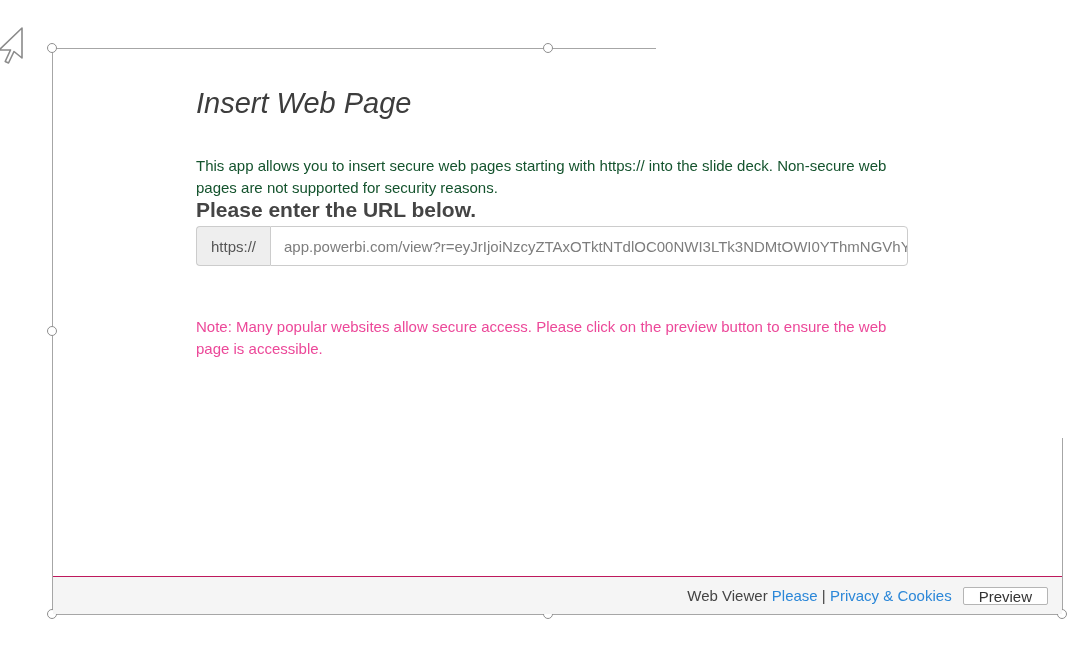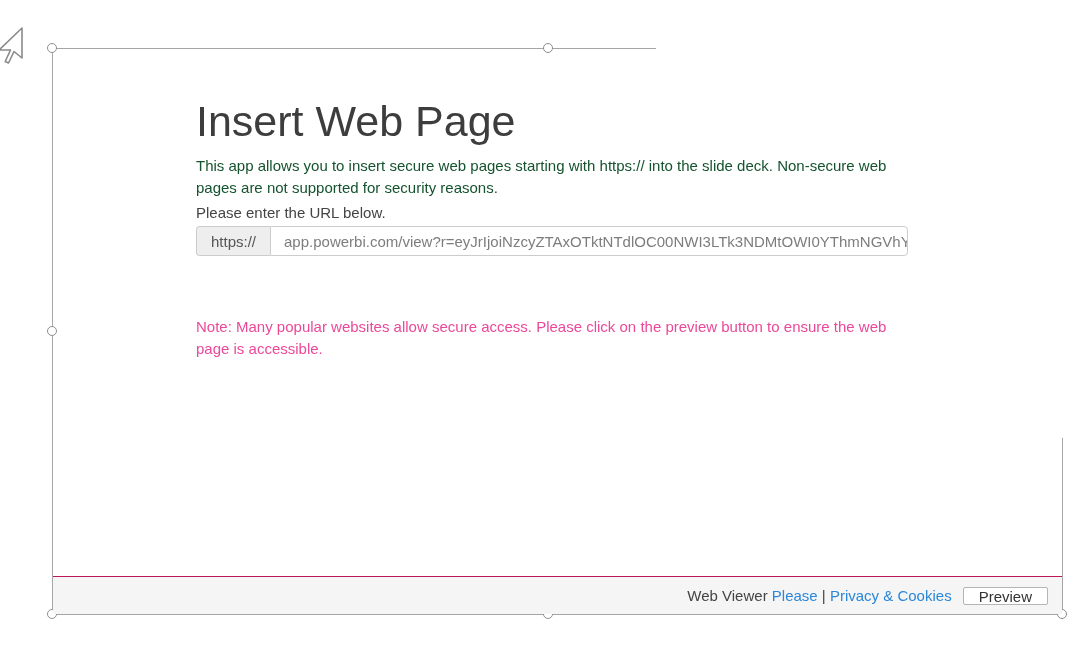--- a/index.html
+++ b/index.html
@@ -31,33 +31,34 @@
   .h-tm{left:543px;top:43px;}
   .h-lm{left:47px;top:326px;}
   .h-bl{left:47px;top:609px;}
   .h-bm{left:543px;top:609px;}
   .h-br{left:1057px;top:609px;}
   
   .cursor{position:absolute;left:-3px;top:26px;width:32px;height:40px;}
   
   .dlg-title{
     position:absolute;left:196px;top:68px;
-    font-size:43px;font-weight:400;color:var(--text-dark);
+    font-size:29px;font-weight:400;color:var(--text-dark);
     letter-spacing:0;
+    font-style:italic;
   }
   .dlg-desc{
     position:absolute;left:196px;top:140px;width:716px;
     font-size:15px;line-height:22px;color:#14532d;
   }
   .dlg-prompt{
-    position:absolute;left:196px;top:189px;
-    font-size:15px;color:#444;
+    position:absolute;left:196px;top:177px;
+    font-size:21px;color:#444;font-weight:bold;
   }
   .url-group{
-    position:absolute;left:196px;top:226px;width:712px;height:30px;
+    position:absolute;left:196px;top:226px;width:712px;height:40px;
     display:flex;align-items:stretch;
   }
   .url-prefix{
     flex:0 0 auto;display:flex;align-items:center;
     padding:0 14px;background:#eeeeee;
     border:1px solid #cccccc;border-right:none;
     border-radius:4px 0 0 4px;
     font-size:15px;color:#555555;
   }
   .url-input{

